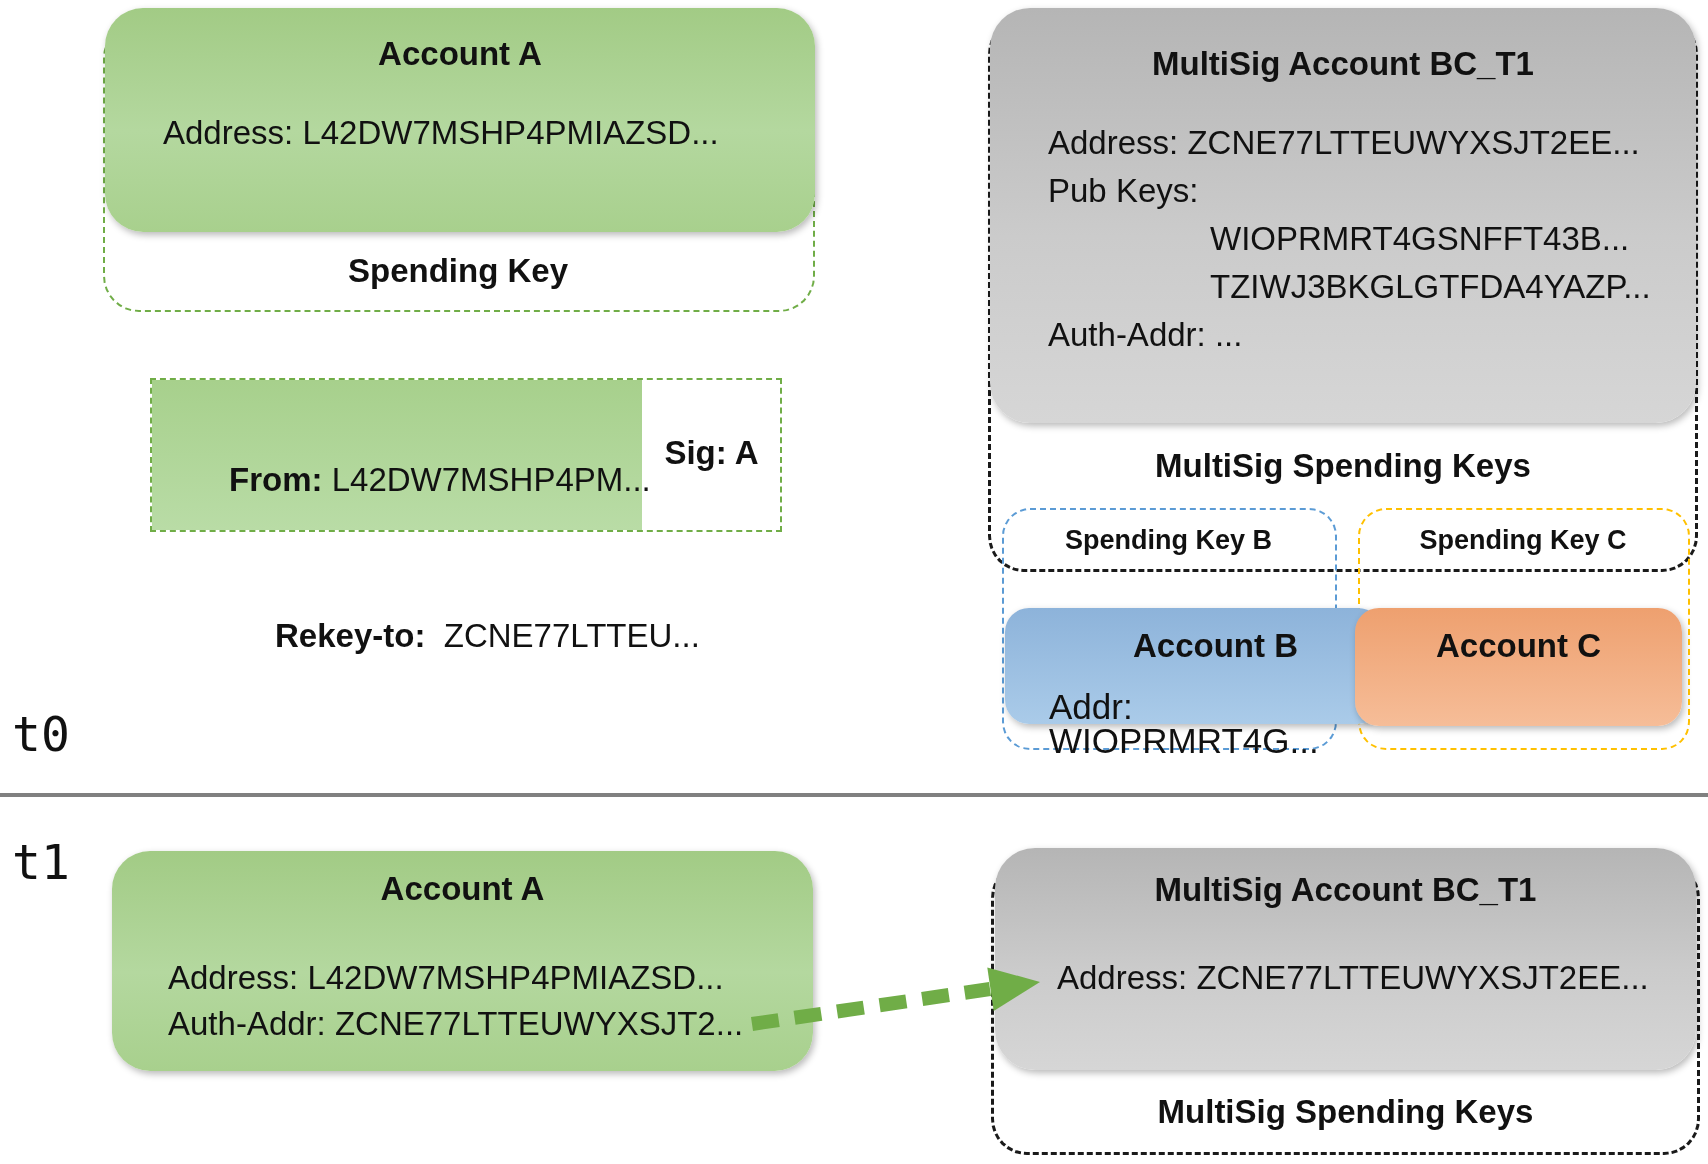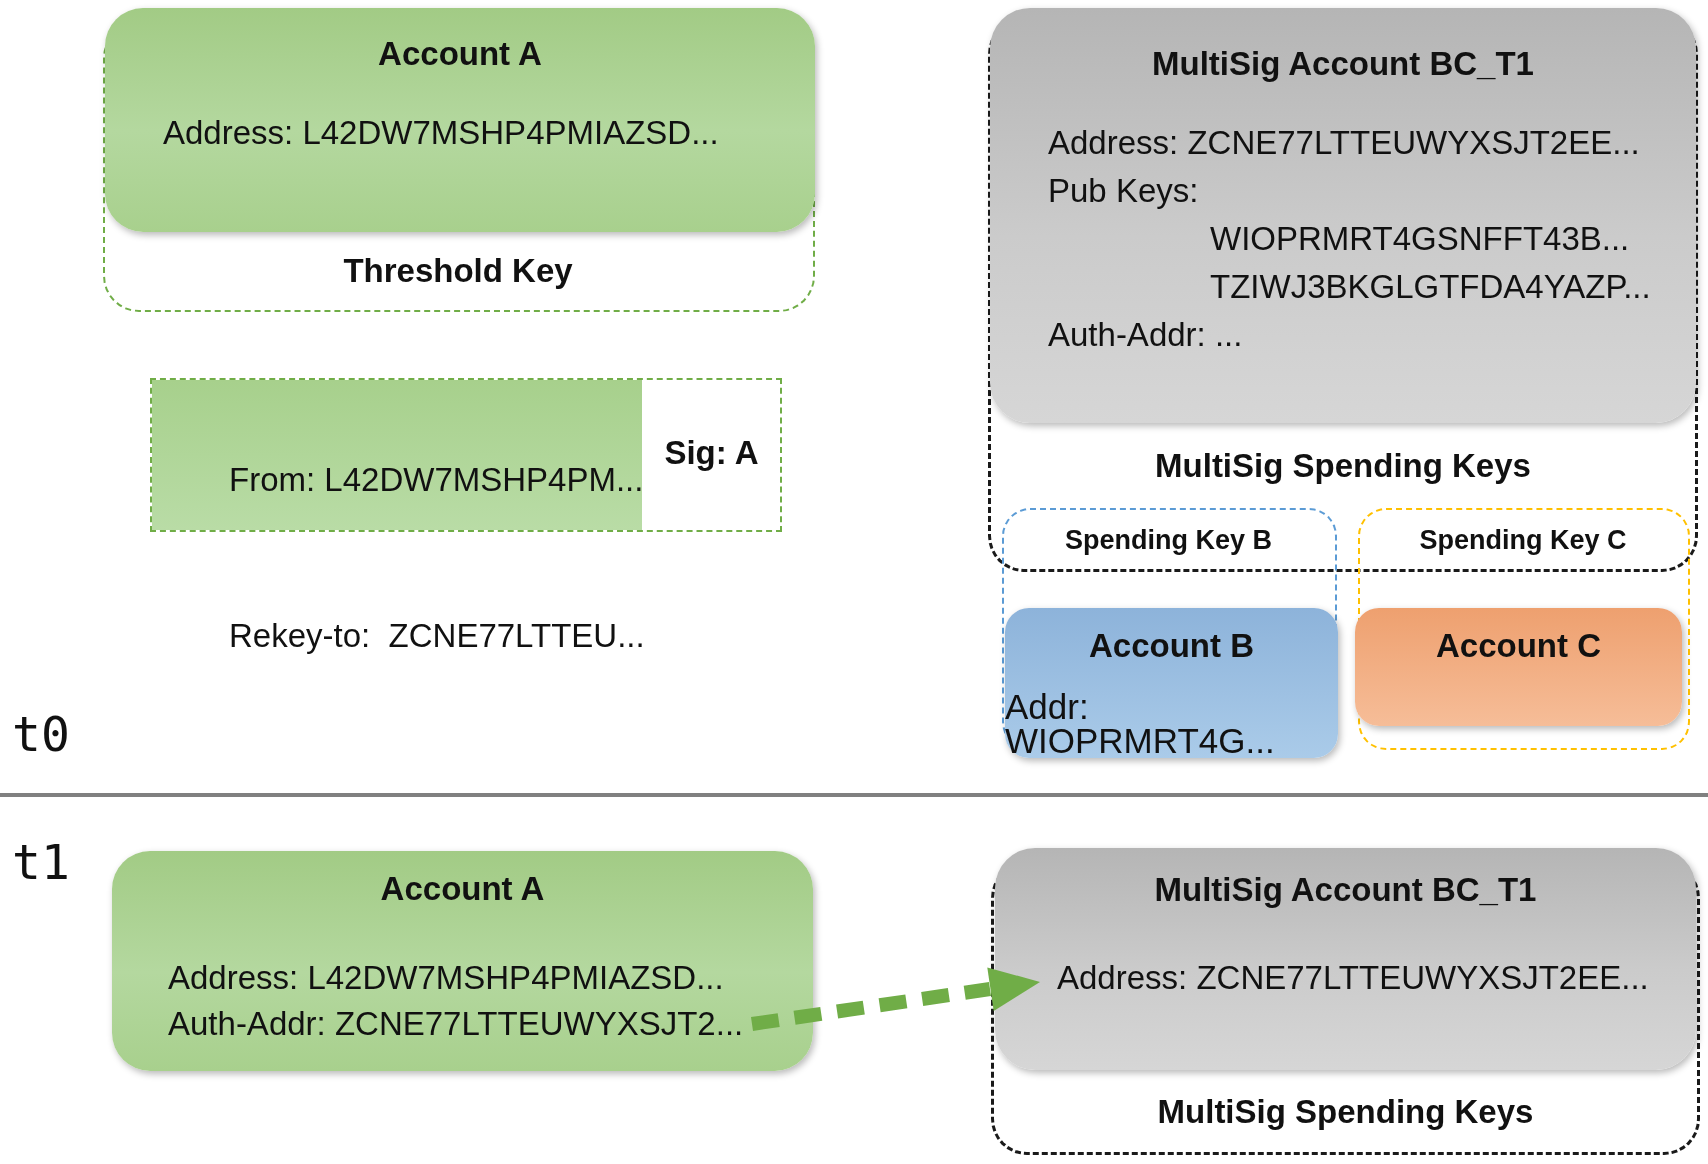--- a/index.html
+++ b/index.html
@@ -40,35 +40,35 @@
   .flex-center{display:flex;align-items:center;justify-content:center;}
   .divider{background:var(--divider);}
 </style>
 </head>
 <body>
 
 <div id="canvas">
 
   <div class="abs dash-green" style="left:103px;top:22px;width:708px;height:286px;"></div>
   <div class="abs small-label flex-center" style="left:103px;top:232px;width:710px;height:78px;font-size:33px;">
-    <span>Threshold Key</span>
+    <span>Spending Key</span>
   </div>
 
   <div class="abs green-box box" style="left:105px;top:8px;width:710px;height:224px;">
     <div class="title" style="margin-top:24px;">Account A</div>
     <div class="body-line" style="margin-top:33px;padding-left:58px;">Address: L42DW7MSHP4PMIAZSD...</div>
   </div>
 
   <div class="abs dash-green-sq" style="left:150px;top:378px;width:628px;height:150px;"></div>
   <div class="abs txn-box" style="left:152px;top:380px;width:490px;height:150px;padding-top:22px;box-sizing:border-box;">
     <div class="body-line" style="line-height:52px;padding-left:22px;">
-      <span style="font-weight:normal;text-align:center;">From:</span><span> L42DW7MSHP4PM...</span>
+      <span style="font-weight:bold;text-align:center;">From:</span><span> L42DW7MSHP4PM...</span>
     </div>
     <div class="body-line" style="line-height:52px;padding-left:22px;">
-      <span style="font-weight:normal;">Rekey-to:</span><span>  ZCNE77LTTEU...</span>
+      <span style="font-weight:bold;margin-left:46px;">Rekey-to:</span><span>  ZCNE77LTTEU...</span>
     </div>
   </div>
   <div class="abs flex-center" style="left:643px;top:378px;width:137px;height:150px;font-weight:bold;font-size:33px;">
     <span>Sig: A</span>
   </div>
 
   <div class="abs dash-black" style="left:988px;top:18px;width:704px;height:548px;"></div>
 
   <div class="abs gray-box box" style="left:990px;top:8px;width:706px;height:415px;">
     <div class="title" style="margin-top:34px;">MultiSig Account BC_T1</div>
@@ -87,21 +87,21 @@
 
   <div class="abs dash-blue" style="left:1002px;top:508px;width:331px;height:238px;"></div>
   <div class="abs dash-yellow" style="left:1358px;top:508px;width:328px;height:238px;"></div>
   <div class="abs small-label flex-center" style="left:1358px;top:508px;width:330px;height:64px;">
     <span>Spending Key C</span>
   </div>
   <div class="abs small-label flex-center" style="left:1002px;top:508px;width:333px;height:64px;">
     <span>Spending Key B</span>
   </div>
 
-  <div class="abs blue-box box" style="left:1005px;top:608px;width:333px;height:150px;">
+  <div class="abs blue-box box" style="left:1005px;top:608px;width:333px;height:116px;padding-left:44px;">
     <div class="title" style="margin-top:16px;">Account B</div>
     <div class="addr-small" style="margin-top:22px;">Addr: WIOPRMRT4G...</div>
   </div>
 
   <div class="abs orange-box box" style="left:1355px;top:608px;width:327px;height:118px;">
     <div class="title" style="margin-top:16px;">Account C</div>
   </div>
 
   <div class="abs t-label" style="left:12px;top:706px;">t0</div>
 

